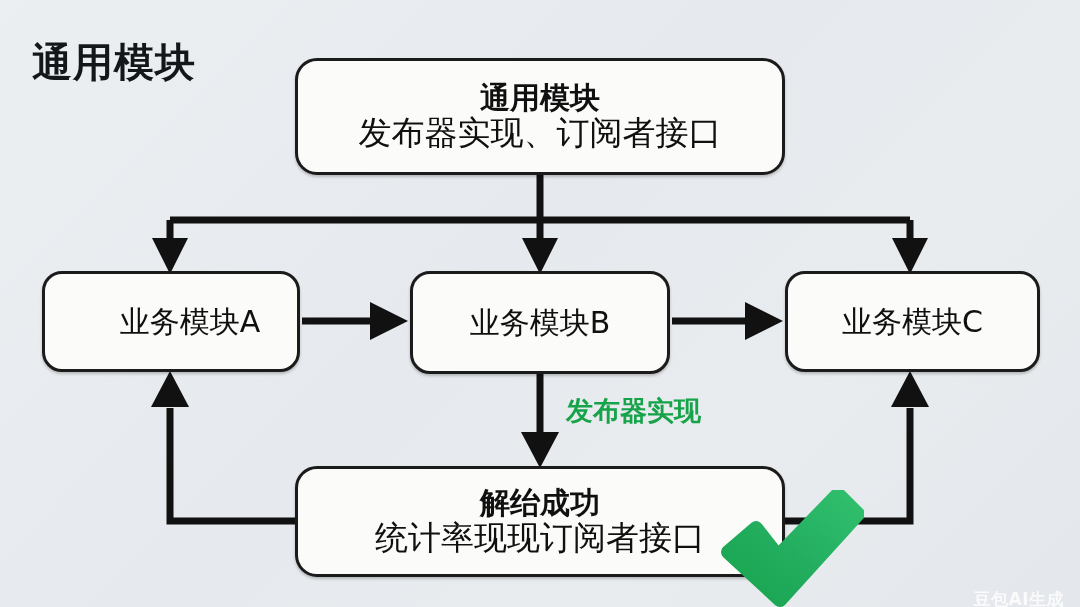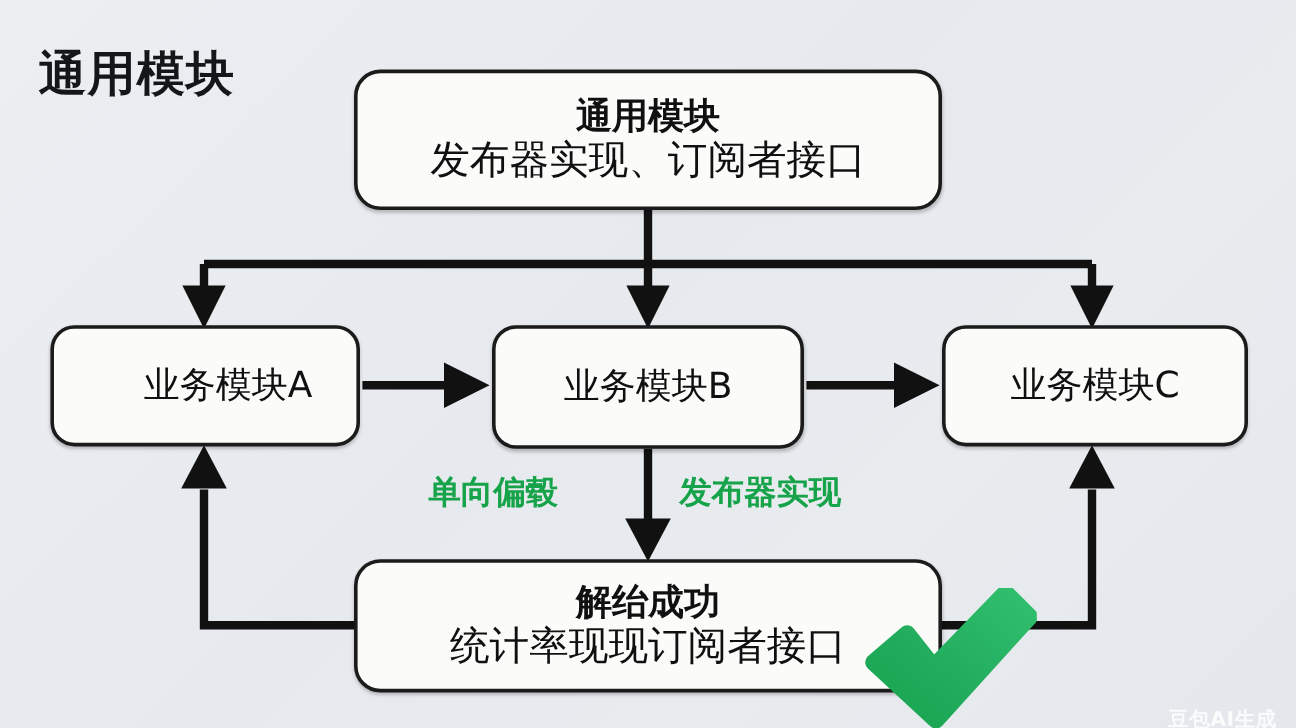--- a/index.html
+++ b/index.html
@@ -178,21 +178,20 @@
 
   <div class="node mid" id="node-biz-c">
     <div class="line1">业务模块C</div>
   </div>
 
   <div class="node" id="node-stats">
     <div class="line1">解绐成功</div>
     <div class="line2">统计率现现订阅者接口</div>
   </div>
 
-  <div class="edge-label" id="label-left">单向偏毂</div>
   <div class="edge-label" id="label-right">发布器实现</div>
 
   <svg id="check" viewBox="0 0 148 118">
     <defs>
       <linearGradient id="chkGrad" x1="0" y1="1" x2="1" y2="0">
         <stop offset="0%" stop-color="#17a34e"></stop>
         <stop offset="55%" stop-color="#25b062"></stop>
         <stop offset="100%" stop-color="#31c06e"></stop>
       </linearGradient>
     </defs>

